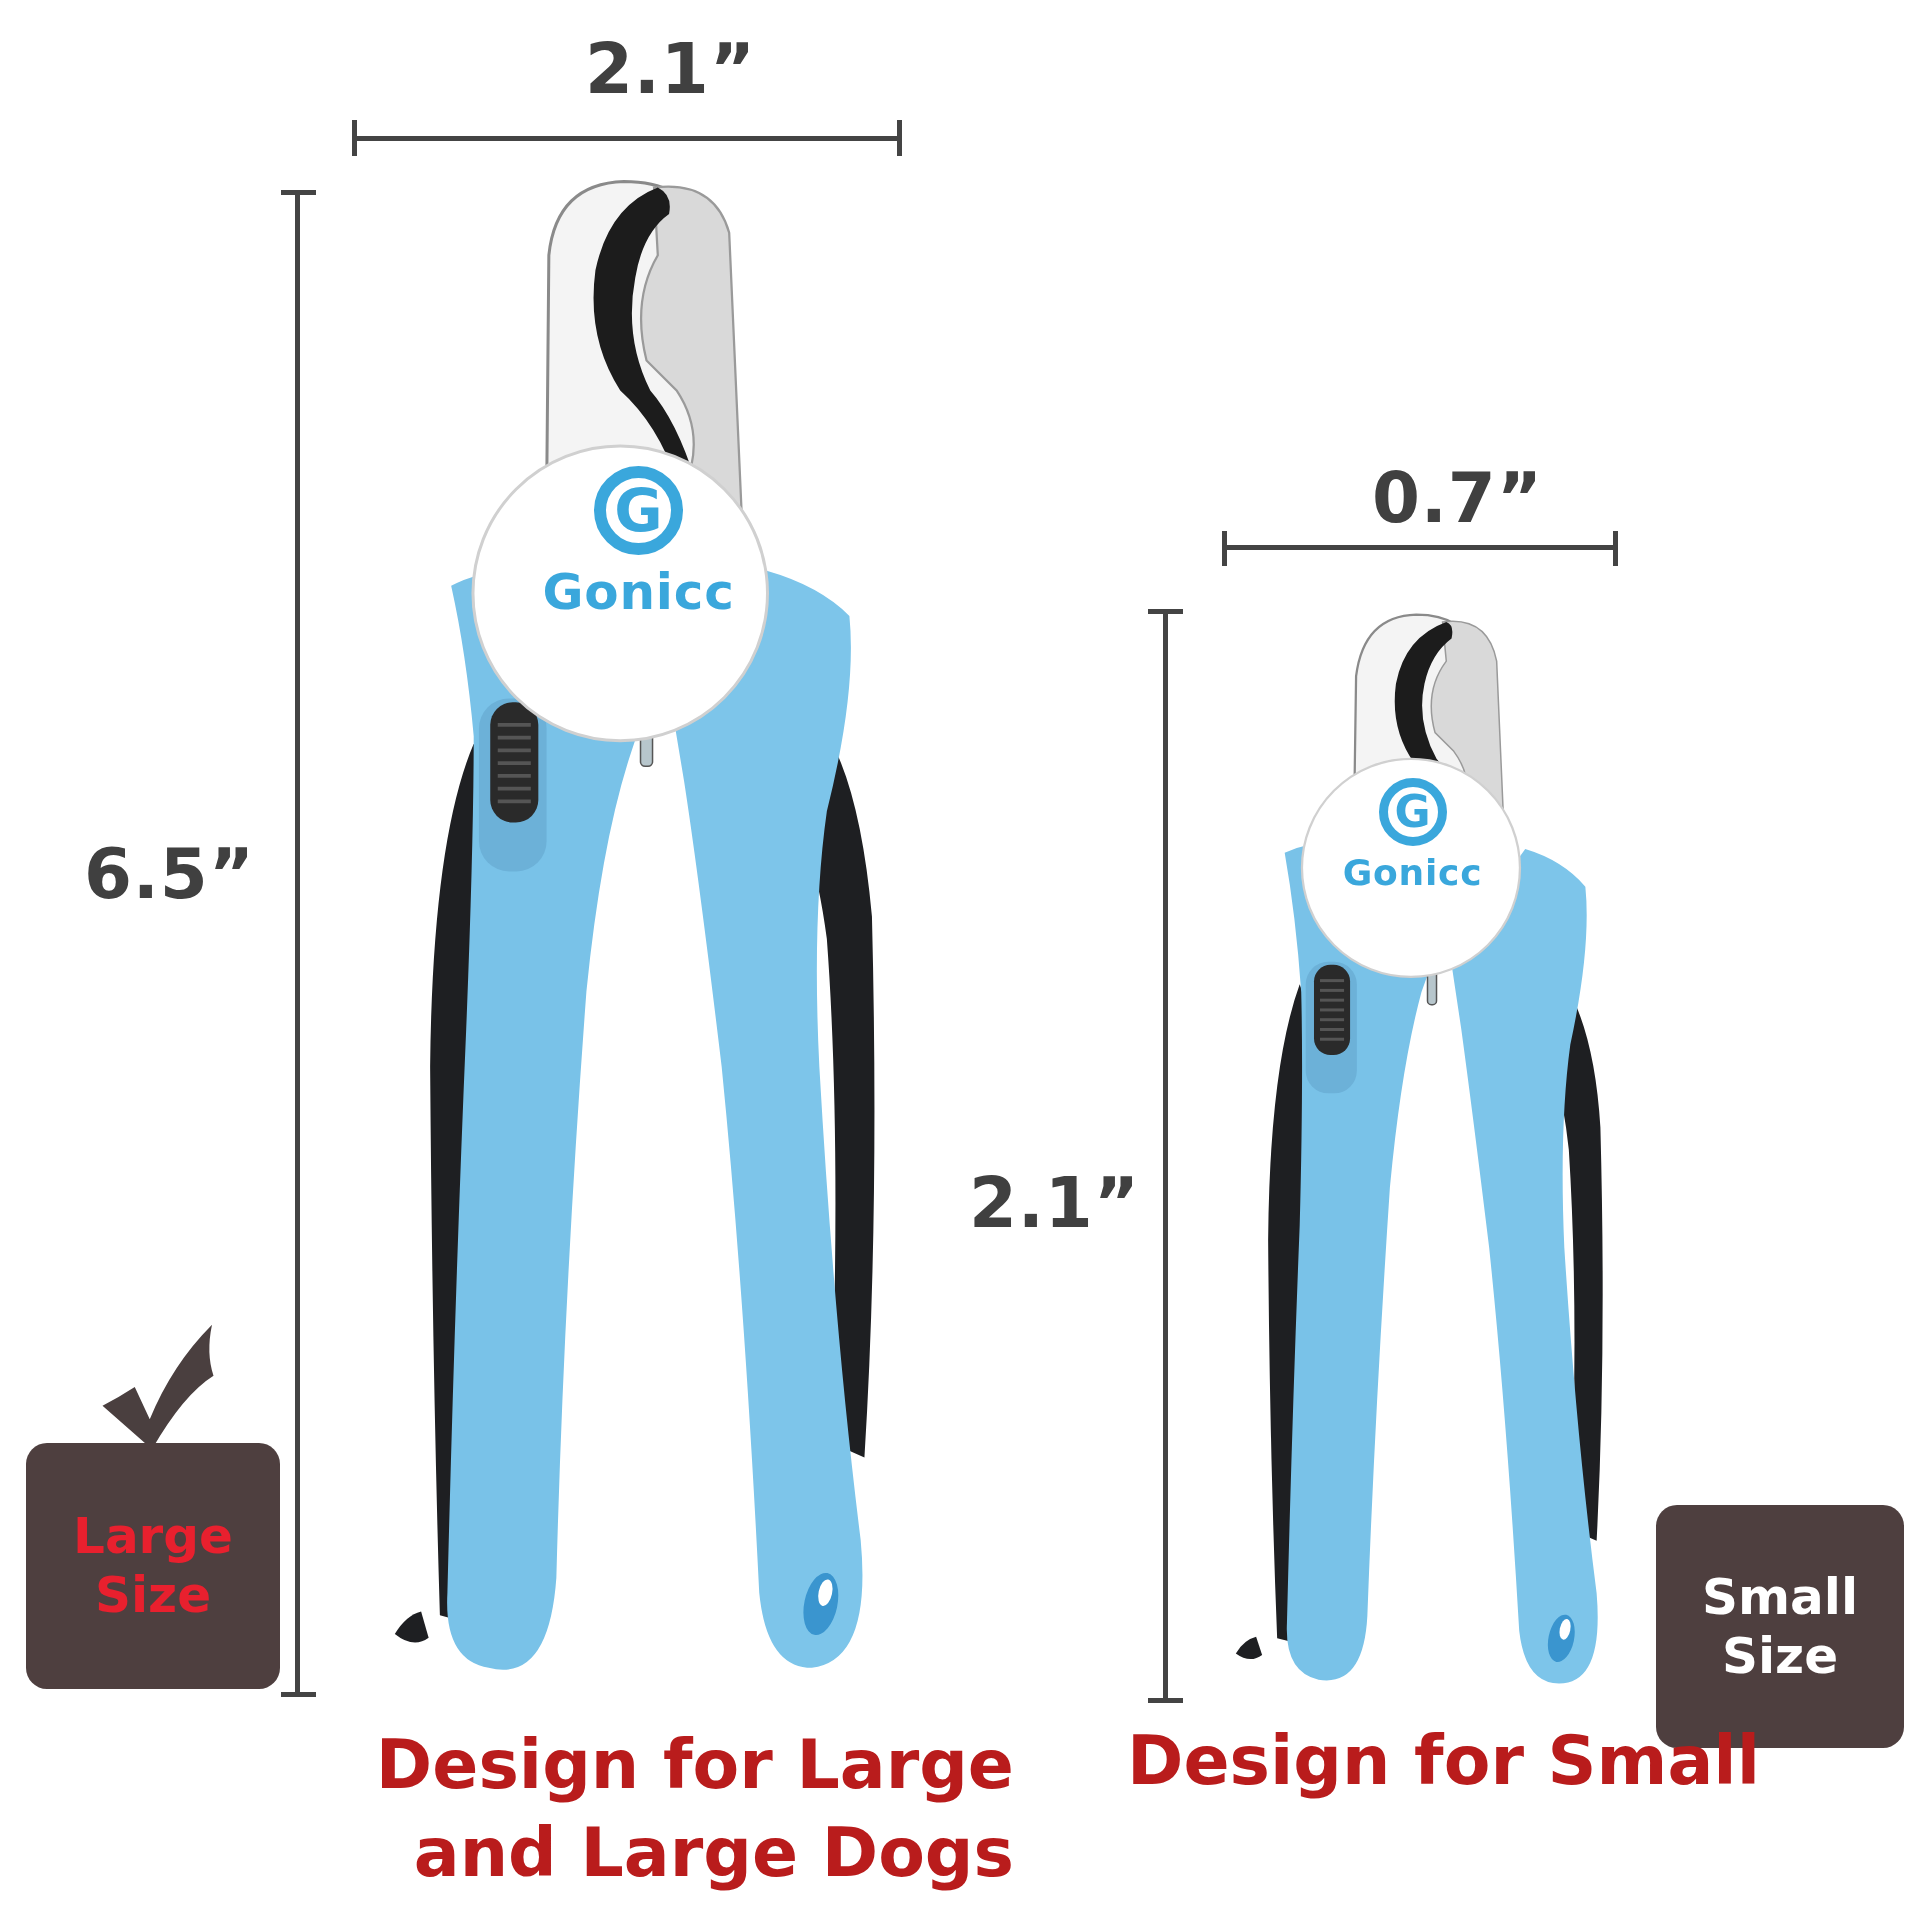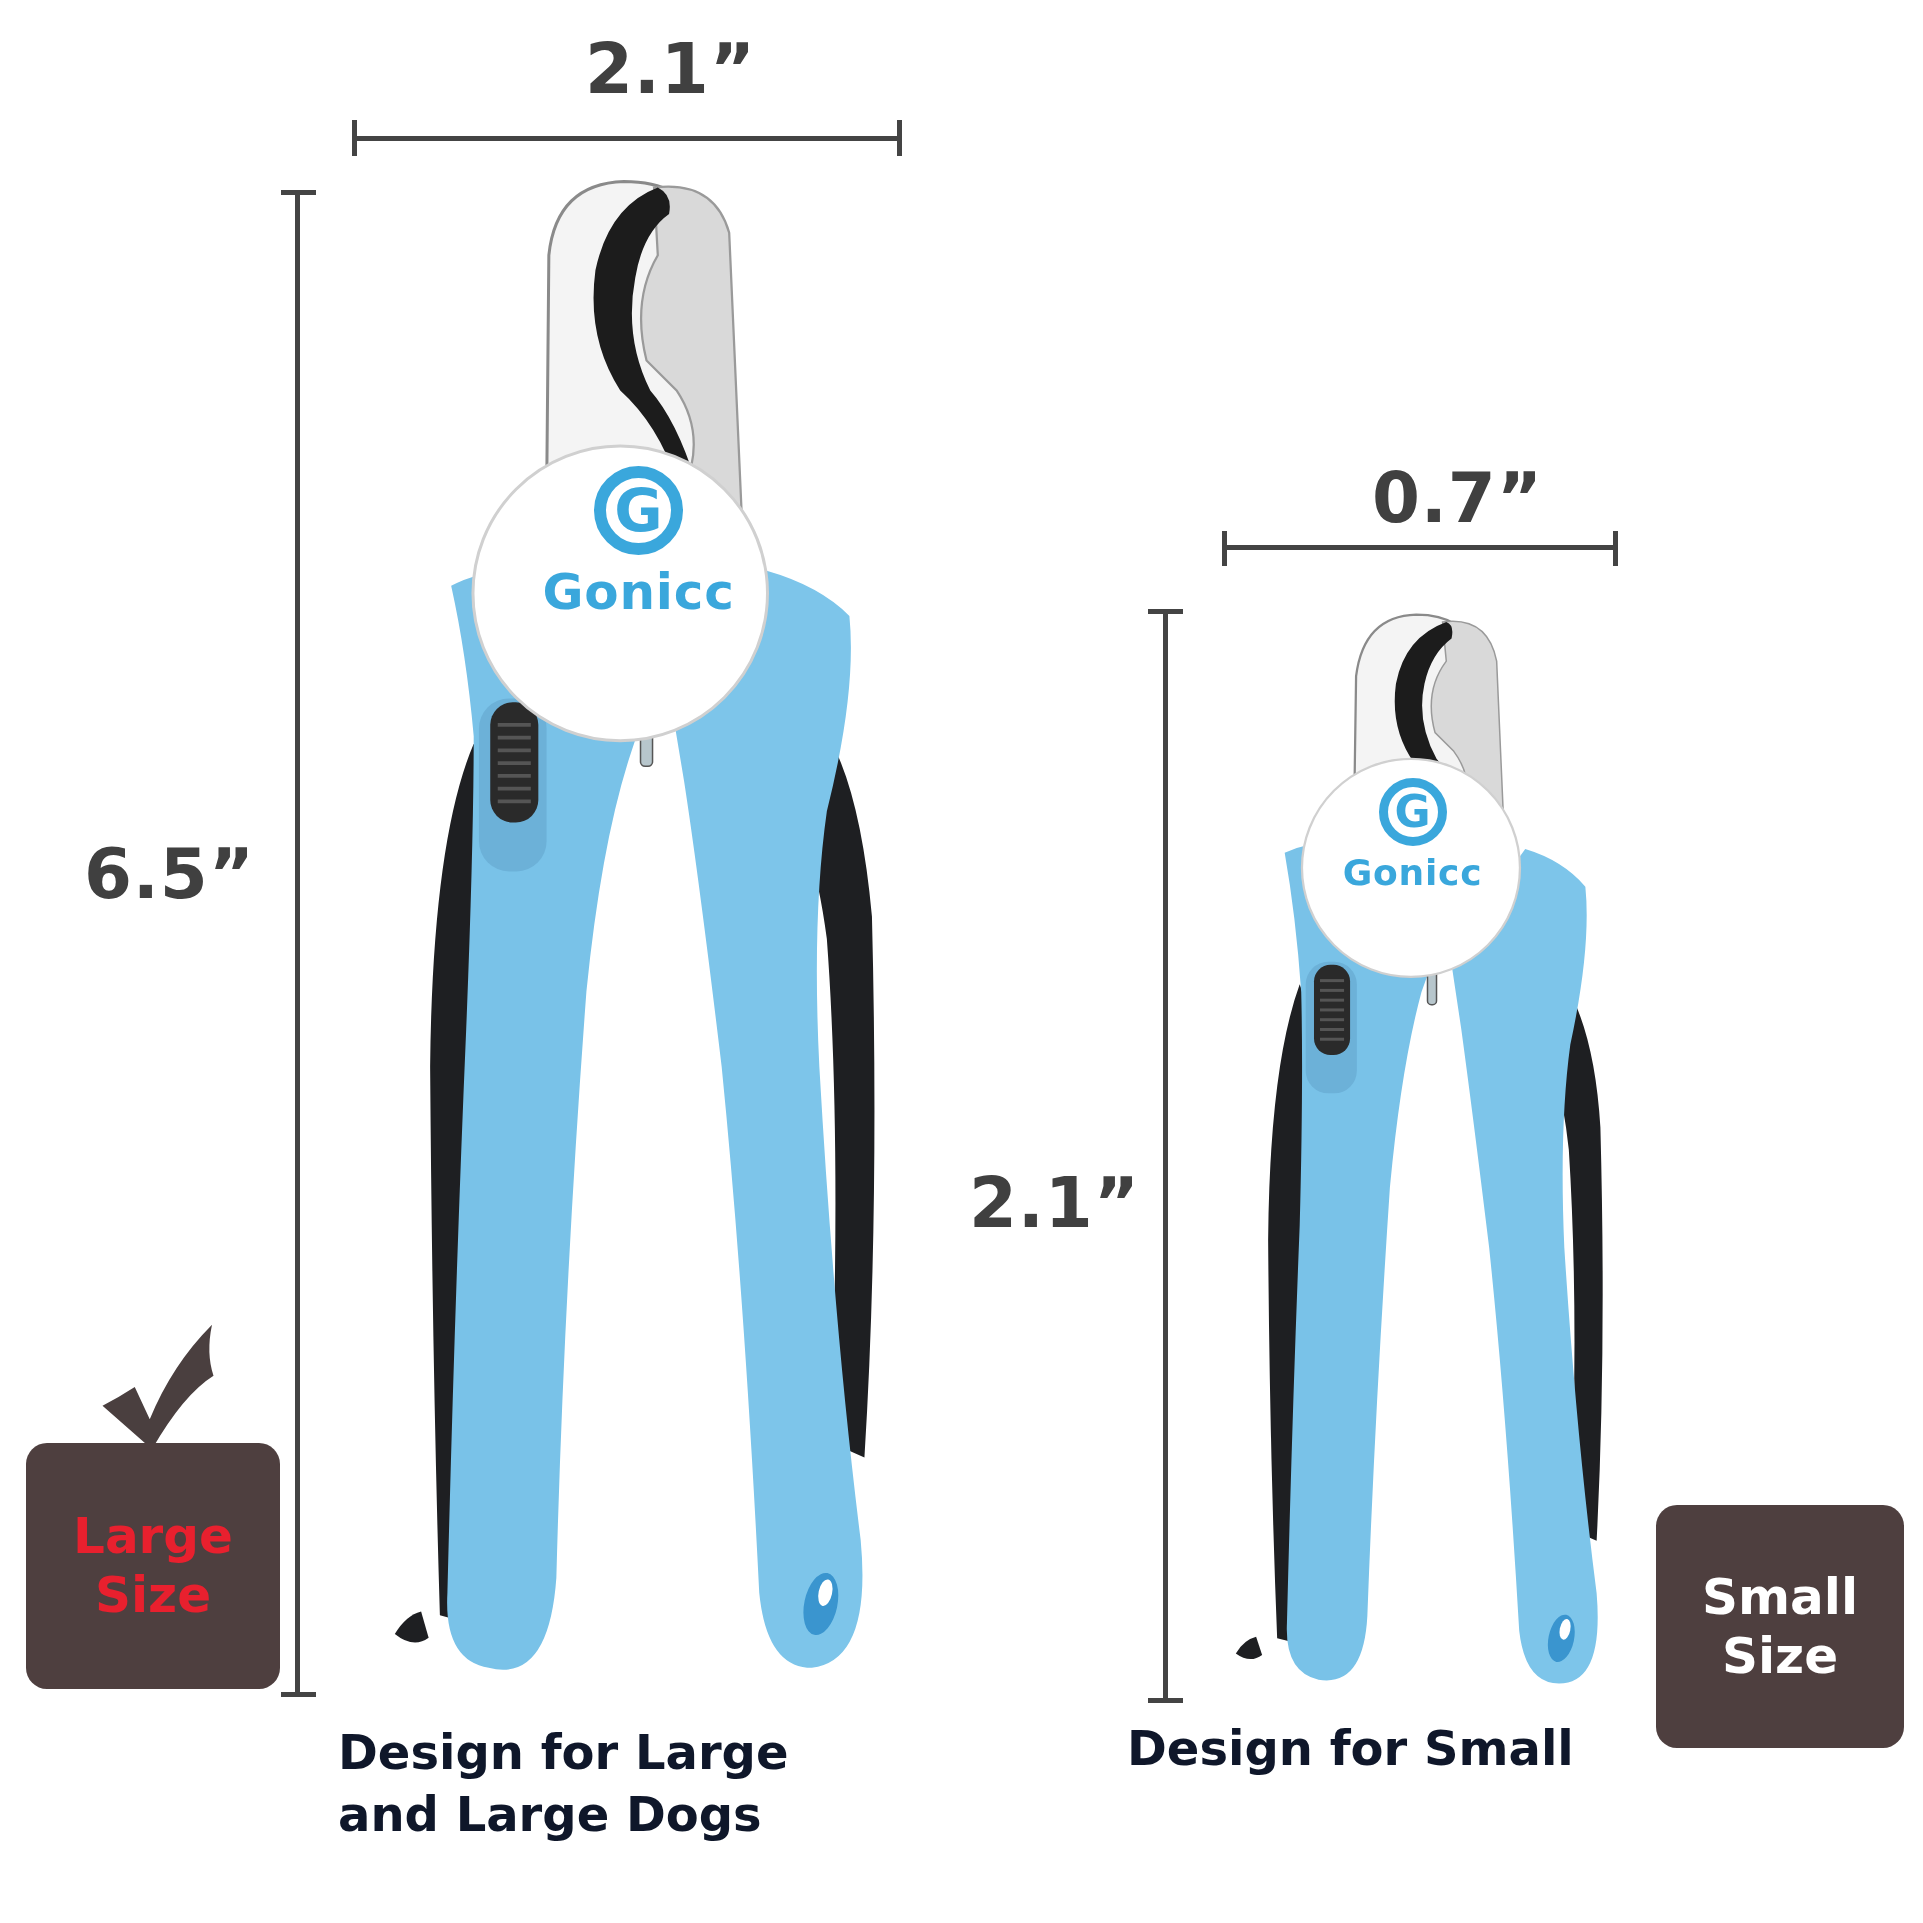--- a/index.html
+++ b/index.html
@@ -4,21 +4,21 @@
 <style>
   html, body { margin: 0; padding: 0; background: #ffffff; }
   body { width: 1924px; height: 1924px; position: relative; overflow: hidden;
          font-family: "DejaVu Sans", "Liberation Sans", sans-serif; }
   .abs { position: absolute; }
   .dim-label { color: #404040; font-weight: bold; font-size: 69px; letter-spacing: 0.8px; line-height: 1; white-space: nowrap; }
   .rule { background: #444444; }
   .badge { background: #4e3f3f; border-radius: 21px; display: flex; flex-direction: column;
            align-items: center; justify-content: center; font-weight: bold; font-size: 50px; line-height: 1.18; }
   .badge span { display: block; }
-  .caption { color: #0f172a; font-weight: bold; font-size: 48px; line-height: 1.3; text-align: left; white-space: nowrap; }
+  .caption { color: #b91c1c; font-weight: bold; font-size: 68px; line-height: 1.3; text-align: right; white-space: nowrap; }
   svg { display: block; }
 </style>
 </head>
 <body>
 
 <div class="abs dim-label" style="left:585px; top:35px;">2.1”</div>
 <div class="abs rule" style="left:355px; top:136px; width:544px; height:5.3px;"></div>
 <div class="abs rule" style="left:352px; top:120px; width:4.5px; height:36px;"></div>
 <div class="abs rule" style="left:897px; top:120px; width:4.5px; height:36px;"></div>
 

